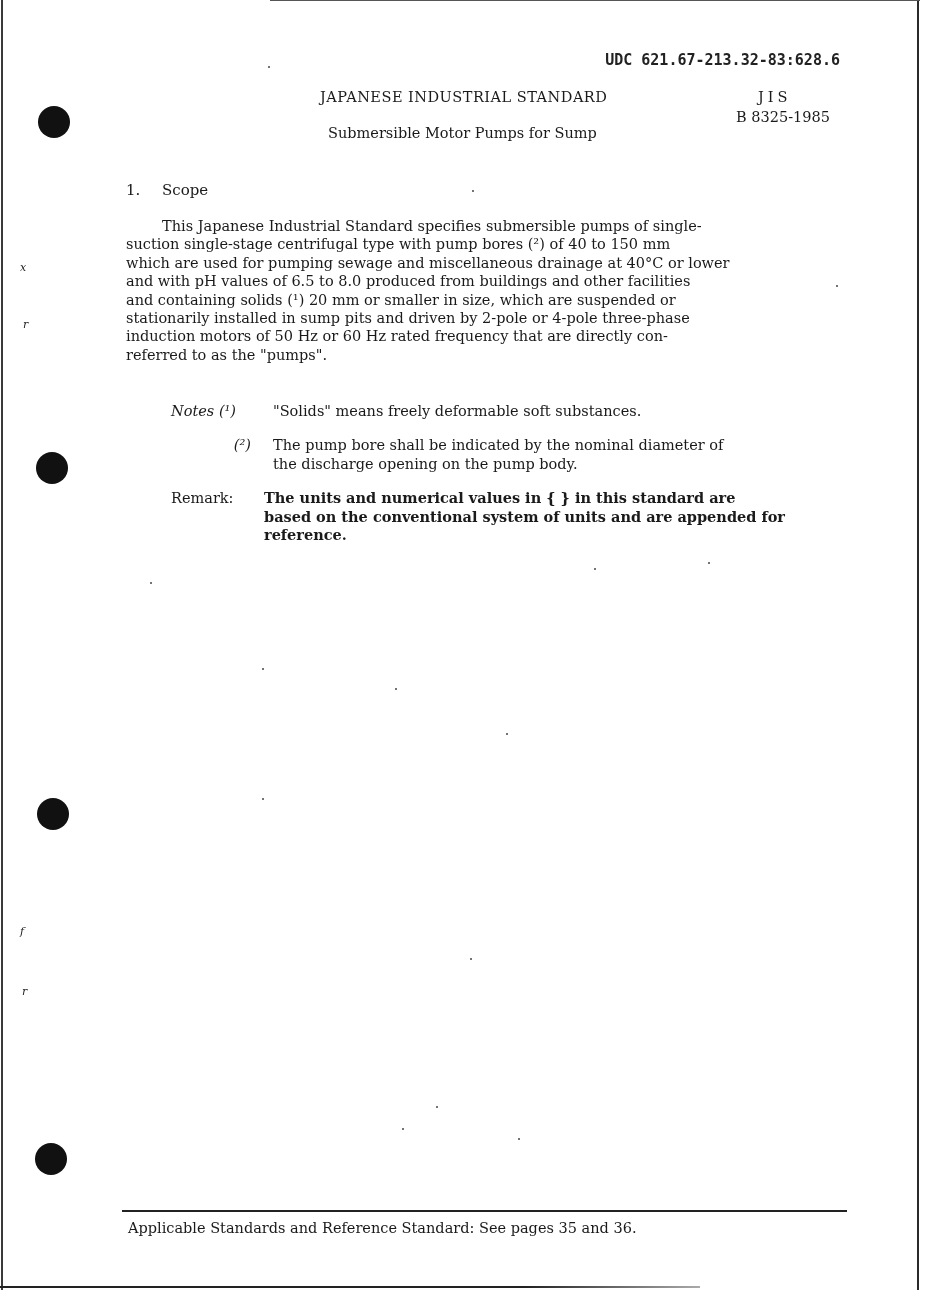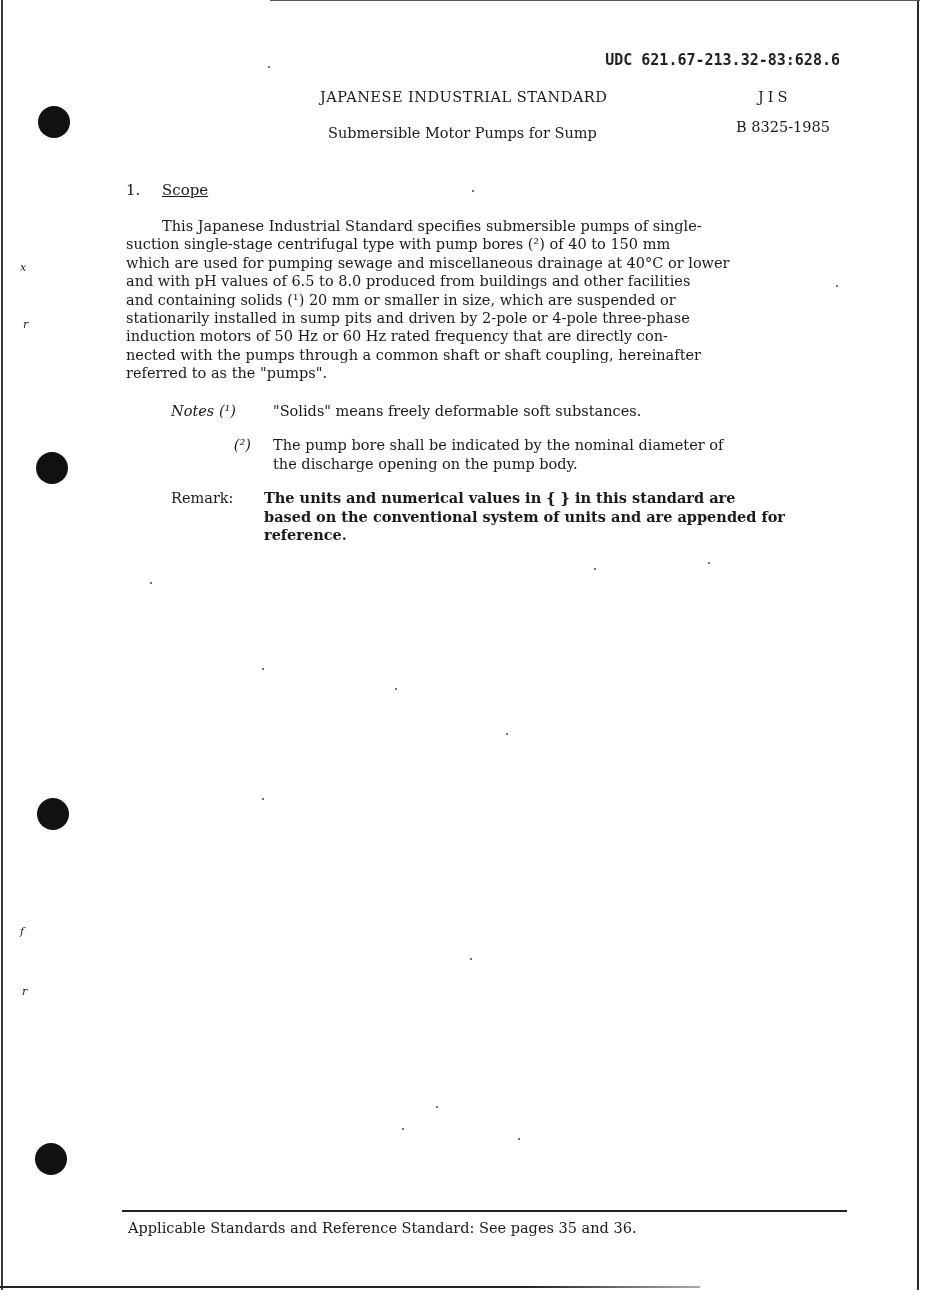--- a/index.html
+++ b/index.html
@@ -114,38 +114,37 @@
     .subtitle {
       position: absolute;
       left: 328px;
       top: 125px;
       font-size: 14.5px;
       white-space: nowrap;
     }
     .std-number {
       position: absolute;
       left: 736px;
-      top: 119px;
+      top: 109px;
       font-size: 14.5px;
       white-space: nowrap;
     }
 
     .section-heading {
       position: absolute;
       left: 126px;
       top: 181px;
       font-size: 15px;
       white-space: nowrap;
     }
     .section-heading .num {
       display: inline-block;
       width: 36px;
     }
     .section-heading .title {
-      text-decoration: underline;
     }
 
     .body-para {
       position: absolute;
       left: 126px;
       top: 217px;
       width: 712px;
       font-size: 14.5px;
       line-height: 18.4px;
     }
@@ -280,21 +279,20 @@
   </div>
 
   <div class="body-para">
     <span class="line indent">This Japanese Industrial Standard specifies submersible pumps of single-</span>
     <span class="line">suction single-stage centrifugal type with pump bores (²) of 40 to 150 mm</span>
     <span class="line">which are used for pumping sewage and miscellaneous drainage at 40°C or lower</span>
     <span class="line">and with pH values of 6.5 to 8.0 produced from buildings and other facilities</span>
     <span class="line">and containing solids (¹) 20 mm or smaller in size, which are suspended or</span>
     <span class="line">stationarily installed in sump pits and driven by 2-pole or 4-pole three-phase</span>
     <span class="line">induction motors of 50 Hz or 60 Hz rated frequency that are directly con-</span>
-    <span class="line">nected with the pumps through a common shaft or shaft coupling, hereinafter</span>
     <span class="line">referred to as the "pumps".</span>
   </div>
 
   <div class="notes">
     <div class="note-row">
       <div class="note-label">
         <span>Notes</span>
         <span>(¹)</span>
       </div>
       <div class="note-text">

